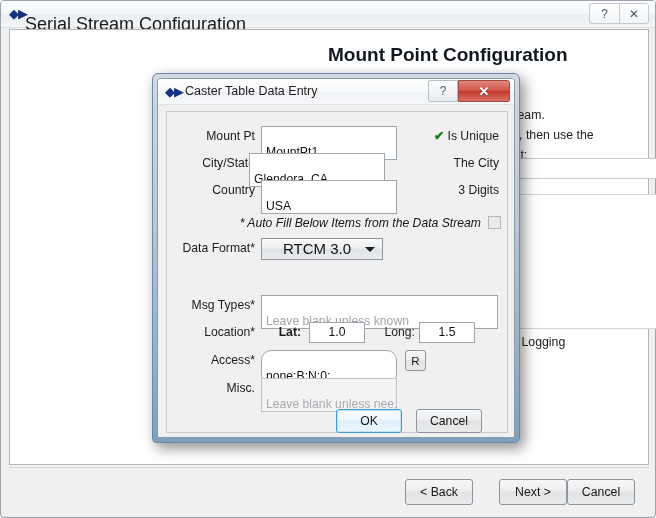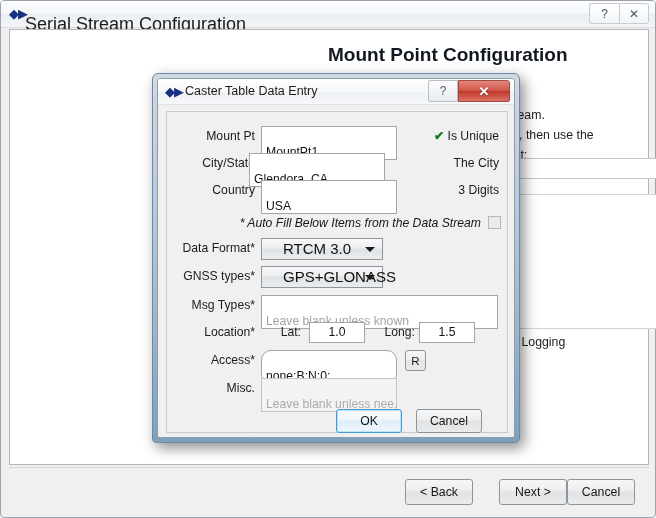--- a/index.html
+++ b/index.html
@@ -363,36 +363,29 @@
         </div>
 
         <div class="row" style="top:126px;">
           <div class="lbl" style="left:0px;width:88px;">Data Format*</div>
           <div class="combo" style="left:94px;width:122px;">
             <span>RTCM 3.0</span>
             <span class="combo-arrow"></span>
           </div>
         </div>
 
-        <div class="row" style="top:154px;">
-          <div class="lbl" style="left:0px;width:88px;">GNSS types*</div>
-          <div class="combo" style="left:94px;width:122px;">
-            <span>GPS+GLONASS</span>
-            <span class="combo-arrow"></span>
-          </div>
-        </div>
 
         <div class="row" style="top:183px;">
           <div class="lbl" style="left:0px;width:88px;">Msg Types*</div>
           <div class="field ph" style="left:94px;width:237px;">Leave blank unless known</div>
         </div>
 
         <div class="row" style="top:210px;">
           <div class="lbl" style="left:0px;width:88px;">Location*</div>
-          <div class="lbl" style="left:100px;width:34px;">Lat:</div>
+          <div class="lbl" style="left:100px;width:34px;font-weight:bold;">Lat:</div>
           <div class="field center" style="left:142px;width:56px;">1.0</div>
           <div class="lbl" style="left:200px;width:48px;">Long:</div>
           <div class="field center" style="left:252px;width:56px;">1.5</div>
         </div>
 
         <div class="row" style="top:238px;">
           <div class="lbl" style="left:0px;width:88px;">Access*</div>
           <div class="field" style="left:94px;width:136px;border-radius:10px;">none;B;N;0;</div>
           <div class="btn r-btn" style="left:238px;">R</div>
         </div>

